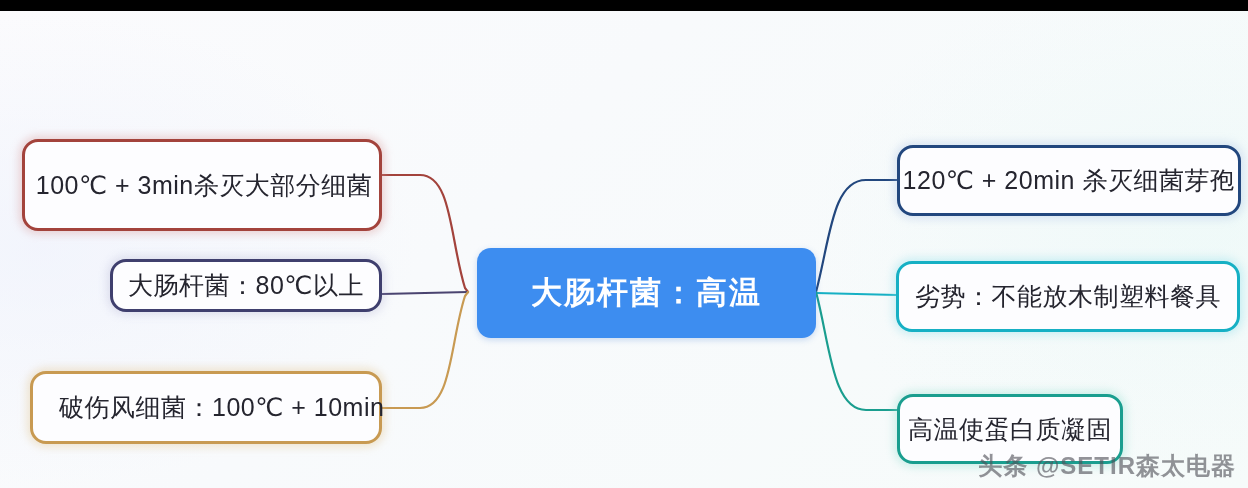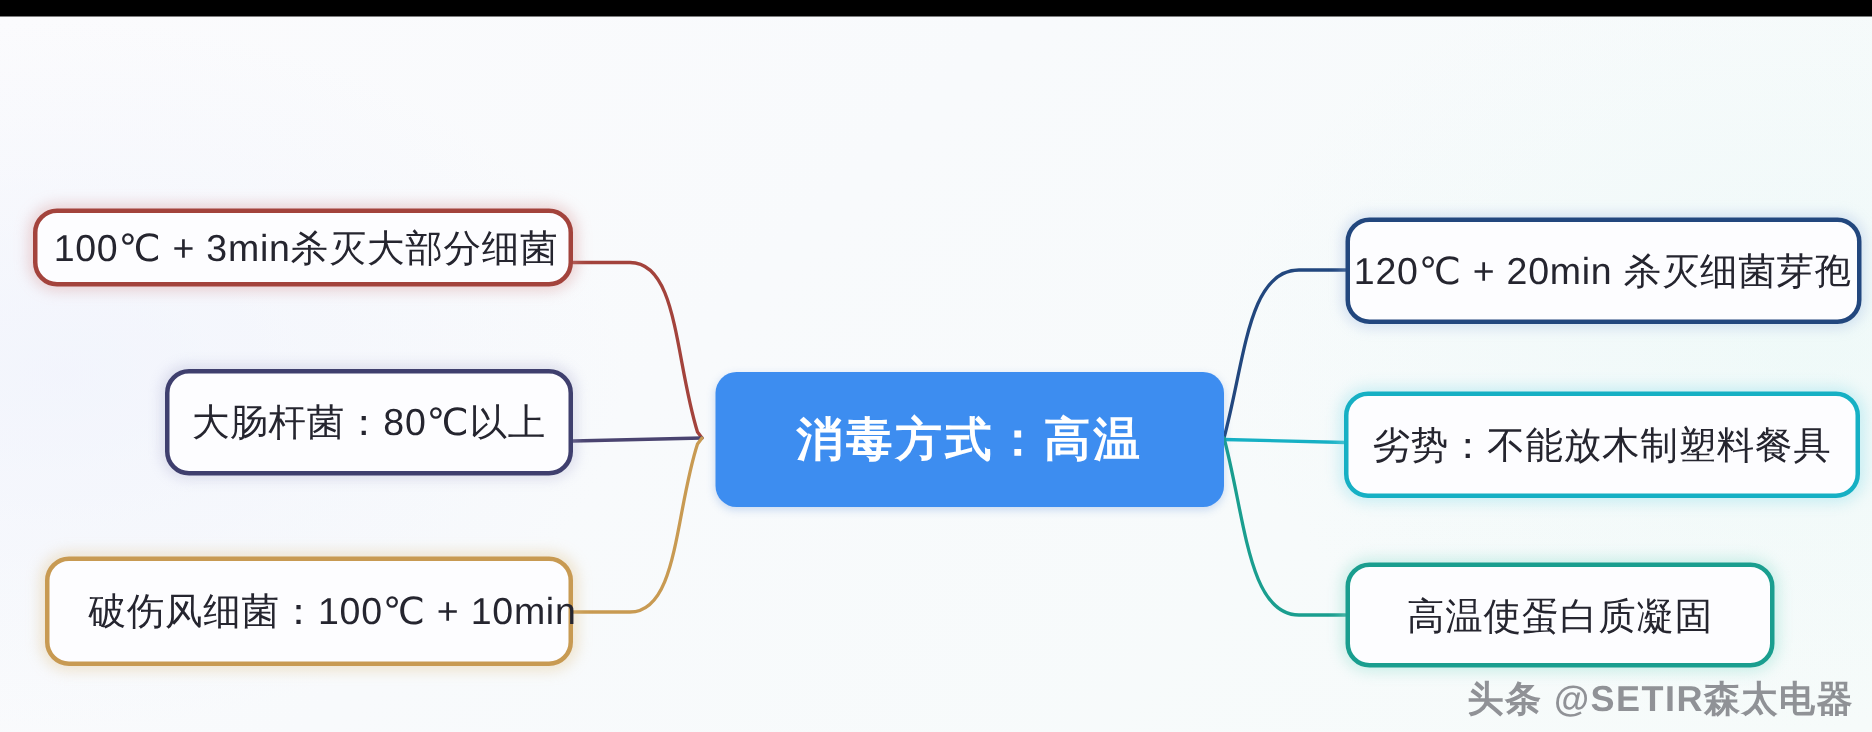--- a/index.html
+++ b/index.html
@@ -66,29 +66,29 @@
     width: 100%;
     color: #25252f;
     font-size: 25px;
     letter-spacing: 0.5px;
     font-family: "Liberation Sans", "DejaVu Sans", sans-serif;
   }
 
   
   #node-left-1 {
     left: 22px; top: 139px;
-    width: 360px; height: 52px;
+    width: 360px; height: 92px;
     border: 3px solid #a3433c;
     box-shadow: 0 0 9px 3px rgba(214,150,150,0.40);
   }
   #node-left-1 .label { text-align: center; padding-left: 4px; }
 
   #node-left-2 {
-    left: 110px; top: 246px;
-    width: 272px; height: 71px;
+    left: 110px; top: 259px;
+    width: 272px; height: 53px;
     border: 3px solid #3f3f6e;
     box-shadow: 0 0 8px 3px rgba(170,170,205,0.30);
   }
   #node-left-2 .label { text-align: center; }
 
   #node-left-3 {
     left: 30px; top: 371px;
     width: 352px; height: 73px;
     border: 3px solid #c89a52;
     box-shadow: 0 0 9px 3px rgba(226,195,140,0.40);
@@ -125,22 +125,22 @@
 
   #node-right-2 {
     left: 896px; top: 261px;
     width: 344px; height: 71px;
     border: 3px solid #16b0c4;
     box-shadow: 0 0 9px 3px rgba(150,225,235,0.45);
   }
   #node-right-2 .label { text-align: center; }
 
   #node-right-3 {
-    left: 897px; top: 375px;
-    width: 286px; height: 70px;
+    left: 897px; top: 394px;
+    width: 226px; height: 70px;
     border: 3px solid #1a9e8f;
     box-shadow: 0 0 9px 3px rgba(150,225,210,0.45);
   }
   #node-right-3 .label { text-align: center; }
 
   
   .watermark {
     position: absolute;
     right: 12px;
     bottom: 6px;
@@ -179,21 +179,21 @@
 
   <div class="node" id="node-left-2">
     <span class="label">大肠杆菌：80℃以上</span>
   </div>
 
   <div class="node" id="node-left-3">
     <span class="label">破伤风细菌：100℃ + 10min</span>
   </div>
 
   <div class="node" id="node-center">
-    <span class="label">消毒方式：高温</span>
+    <span class="label">大肠杆菌：高温</span>
   </div>
 
   <div class="node" id="node-right-1">
     <span class="label">120℃ + 20min 杀灭细菌芽孢</span>
   </div>
 
   <div class="node" id="node-right-2">
     <span class="label">劣势：不能放木制塑料餐具</span>
   </div>
 

